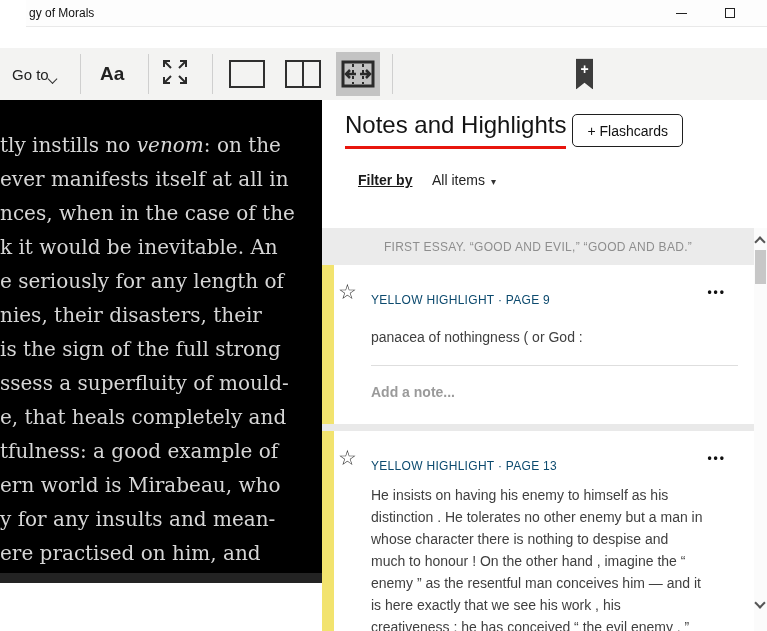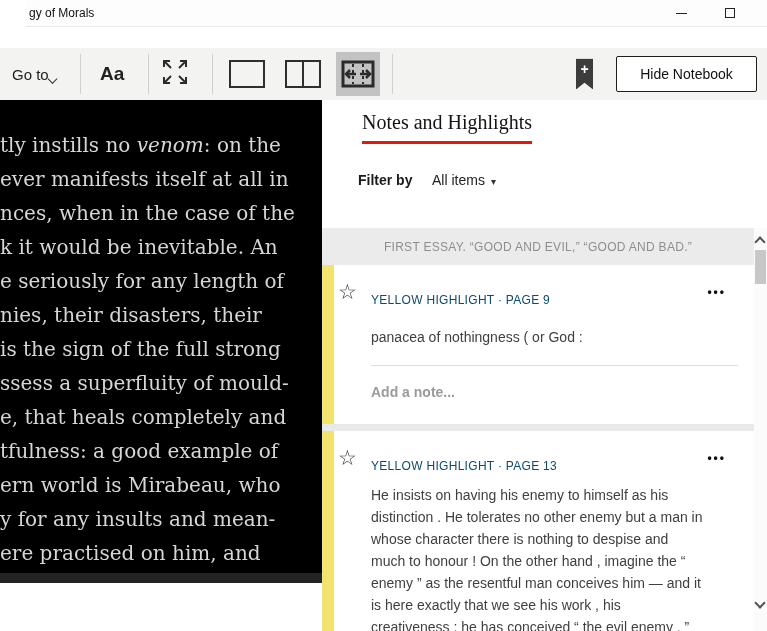--- a/index.html
+++ b/index.html
@@ -44,28 +44,28 @@
 
   
   .reader { position:absolute; left:0; top:100px; width:322px; height:483px; background:#000; overflow:hidden; }
   .reader-text { position:absolute; left:0; top:28px; width:330px;
                  font-family:"DejaVu Serif", serif; font-size:20px; line-height:34px; color:#d6d6d6; }
   .reader-text .rest { white-space:pre-line; }
   .reader-footer { position:absolute; left:0; right:0; bottom:0; height:10px; background:#232323; }
 
   
   .panel { position:absolute; left:322px; top:100px; right:0; bottom:0; background:#fff; }
-  .nb-title { position:absolute; left:40px; top:11px; font-size:20px; color:#141414;
-              padding-bottom:7px; border-bottom:3px solid #e8150d; font-weight:400;font-family:Liberation Serif, serif; }
+  .nb-title { position:absolute; left:23px; top:11px; font-size:24px; color:#141414;
+              padding-bottom:7px; border-bottom:3px solid #e8150d; font-weight:400; }
   .btn-outline { position:absolute; top:14px; height:33px; background:#fff; border:1px solid #1f1f1f;
                  border-radius:5px; font-size:14px; color:#111; display:flex; align-items:center;
                  justify-content:center; padding:0 14px; cursor:pointer; }
   .btn-flash { right:84px; } .btn-export { right:14px; }
   .filter-row { position:absolute; left:36px; top:72px; font-size:14px; color:#1a1a1a; }
-  .filter-label { font-weight:700; }
+  .filter-label { font-weight:700;text-decoration:underline; }
   .filter-value { position:absolute; left:74px; top:0; white-space:nowrap; cursor:pointer; color:#222; }
   .filter-arrow { font-size:10px; color:#333; margin-left:6px; }
 
   .section-bar { position:absolute; left:0; top:128px; right:13px; height:37px; background:#ebebeb;
                  display:flex; align-items:center; justify-content:center;
                  font-size:12px; color:#8e8e8e; letter-spacing:0.3px; }
 
   .cards { position:absolute; left:0; top:165px; right:13px; bottom:0; background:#fff; overflow:hidden; }
   .card { position:relative; background:#fff; padding:25px 16px 0 49px; }
   .card::before { content:""; position:absolute; left:0; top:0; bottom:0; width:12px; background:#f2e36e; }
@@ -136,23 +136,20 @@
         <line x1="12" y1="4" x2="12" y2="24" stroke="#2b2b2b" stroke-width="2" stroke-dasharray="3,3"></line>
         <line x1="22" y1="4" x2="22" y2="24" stroke="#2b2b2b" stroke-width="2" stroke-dasharray="3,3"></line>
         <path d="M15 14 H6 M9 10 L5 14 L9 18" stroke="#2b2b2b" stroke-width="2.5" fill="none"></path>
         <path d="M19 14 H28 M25 10 L29 14 L25 18" stroke="#2b2b2b" stroke-width="2.5" fill="none"></path>
       </svg>
     </div>
     <div class="tb tb-sep sep4"></div>
     <div class="tb bookmark">
         <span>+</span>
       </div>
-    <div class="tb hide-notebook">
-      <span>Hide Notebook</span>
-    </div>
   </div>
 
   <div class="reader">
     <div class="reader-text">
       <div><span>tly instills no </span><i>venom</i><span>: on the</span></div>
       <div class="rest">ever manifests itself at all in
 nces, when in the case of the
 k it would be inevitable. An
 e seriously for any length of
 nies, their disasters, their
@@ -162,20 +159,23 @@
 tfulness: a good example of
 ern world is Mirabeau, who
 y for any insults and mean-
 ere practised on him, and</div>
     </div>
     <div class="reader-footer"></div>
   </div>
 
   <div class="panel">
     <h1 class="nb-title">Notes and Highlights</h1>
+    <div class="btn-outline btn-flash">
+      <span>+ Flashcards</span>
+    </div>
 
     <div class="filter-row">
       <span class="filter-label">Filter by</span>
       <span class="filter-value">
         <span>All items</span><span class="filter-arrow">▾</span>
       </span>
     </div>
 
     <div class="section-bar">
       <span>FIRST ESSAY. “GOOD AND EVIL,” “GOOD AND BAD.”</span>

